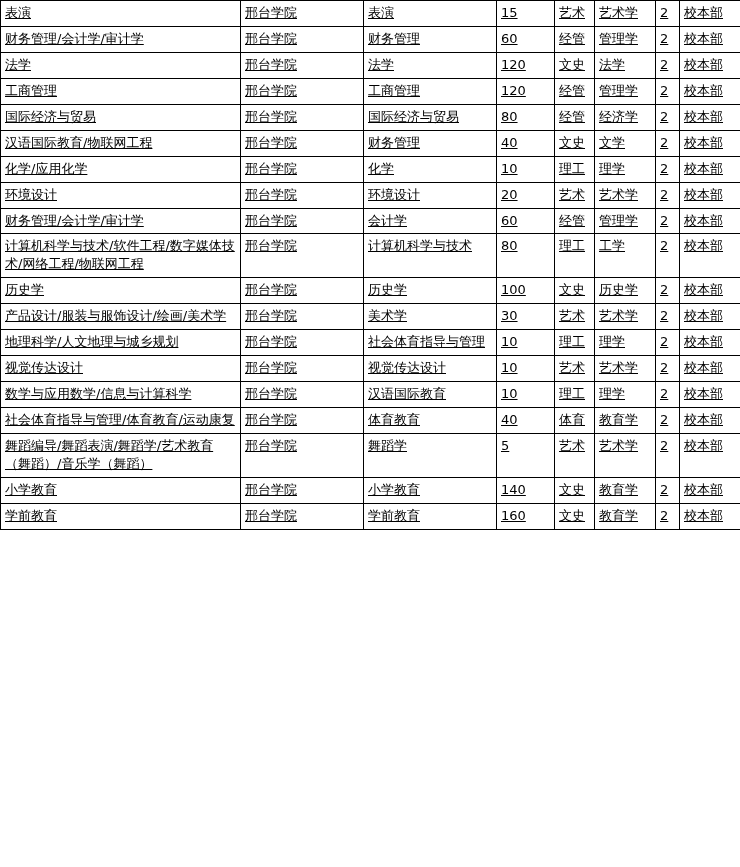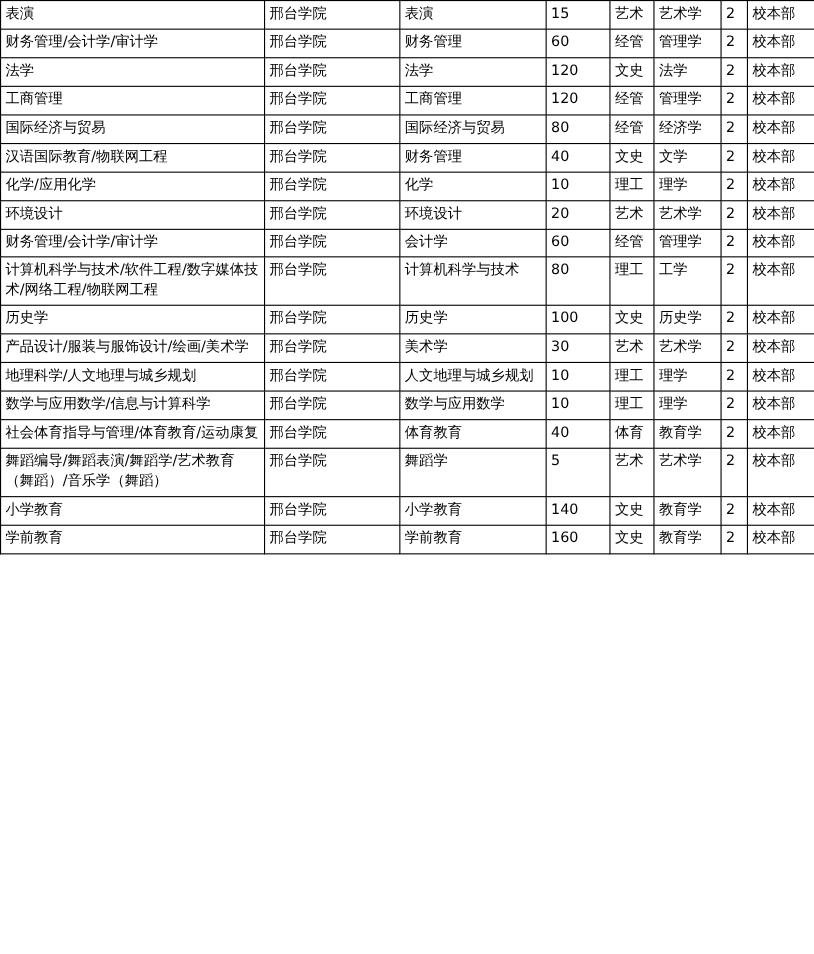--- a/index.html
+++ b/index.html
@@ -16,20 +16,21 @@
     width: 740px;
     height: 867px;
     overflow: hidden;
     position: relative;
     background: #fff;
   }
   table.grid {
     border-collapse: collapse;
     width: 740px;
     table-layout: fixed;
+    text-decoration: underline;
   }
   table.grid td {
     border: 1px solid #000000;
     padding: 3px 4px 4px 4px;
     vertical-align: top;
     line-height: 1.38;
     font-size: 13px;
     word-break: break-all;
     overflow: hidden;
   }
@@ -175,31 +176,41 @@
           <td>美术学</td>
           <td>30</td>
           <td>艺术</td>
           <td>艺术学</td>
           <td>2</td>
           <td>校本部</td>
         </tr>
         <tr>
           <td>地理科学/人文地理与城乡规划</td>
           <td>邢台学院</td>
-          <td>人文地理与城乡规划</td>
+          <td>社会体育指导与管理</td>
           <td>10</td>
           <td>理工</td>
           <td>理学</td>
           <td>2</td>
           <td>校本部</td>
         </tr>
         <tr>
+          <td>视觉传达设计</td>
+          <td>邢台学院</td>
+          <td>视觉传达设计</td>
+          <td>10</td>
+          <td>艺术</td>
+          <td>艺术学</td>
+          <td>2</td>
+          <td>校本部</td>
+        </tr>
+        <tr>
           <td>数学与应用数学/信息与计算科学</td>
           <td>邢台学院</td>
-          <td>数学与应用数学</td>
+          <td>汉语国际教育</td>
           <td>10</td>
           <td>理工</td>
           <td>理学</td>
           <td>2</td>
           <td>校本部</td>
         </tr>
         <tr>
           <td>社会体育指导与管理/体育教育/运动康复</td>
           <td>邢台学院</td>
           <td>体育教育</td>

